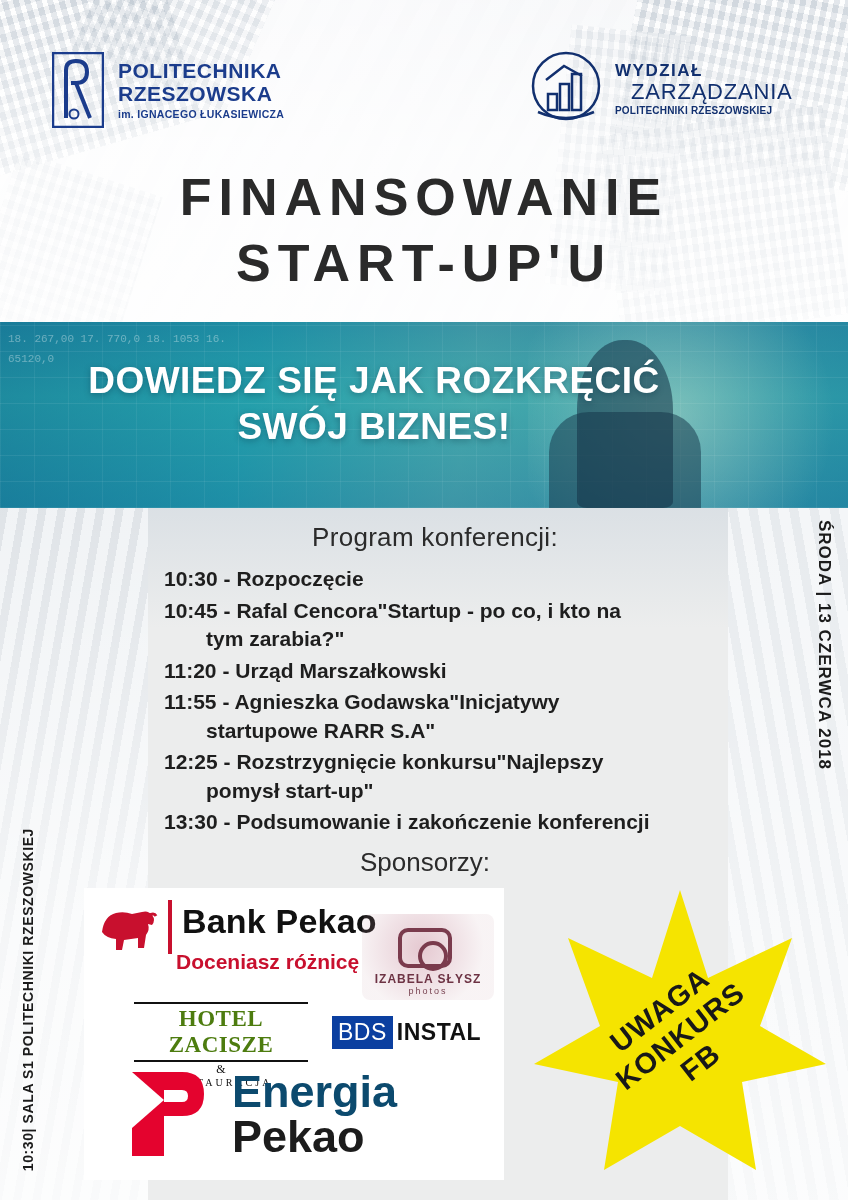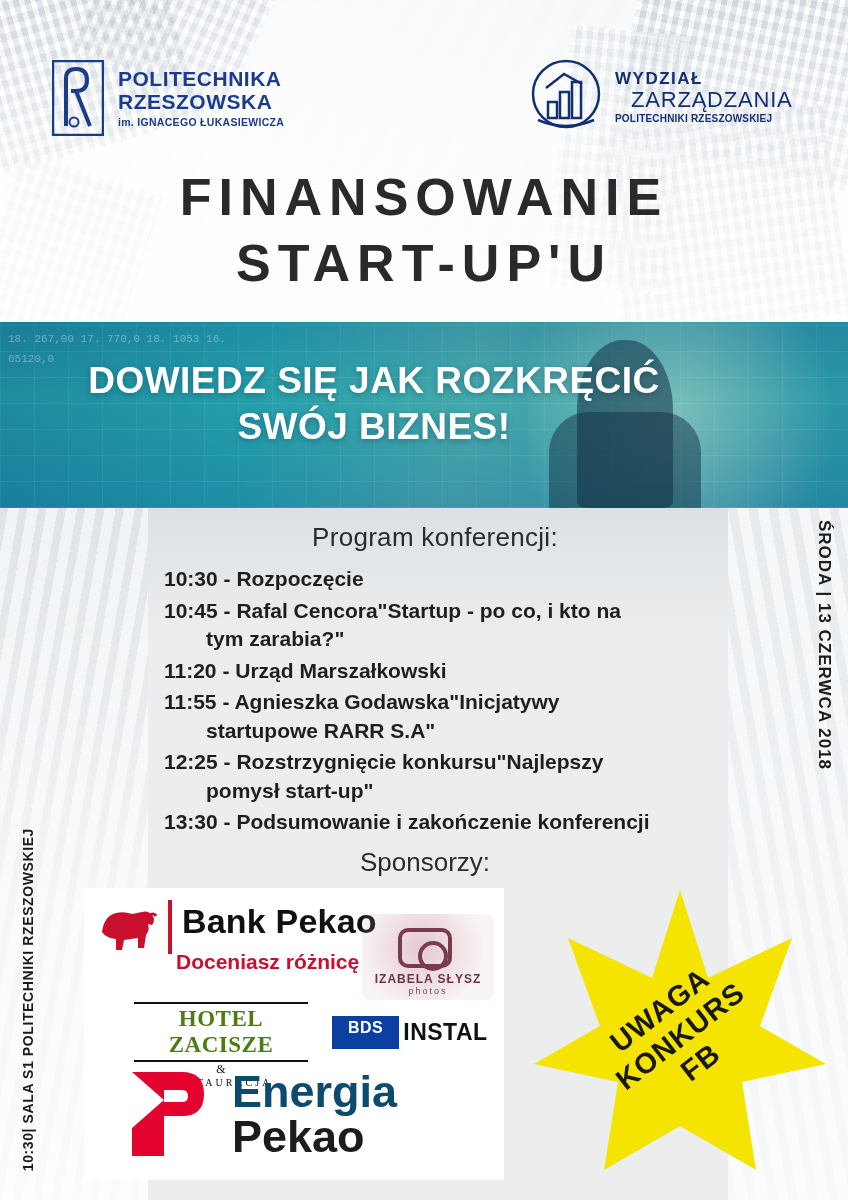--- a/index.html
+++ b/index.html
@@ -40,21 +40,21 @@
   .tb4 { right:10px; top:120px; width:230px; height:210px; transform: rotate(-8deg); opacity:.75; }
   .tb5 { right:170px; top:30px; width:120px; height:260px; transform: rotate(6deg); opacity:.5; }
   .tb6 { left:-10px; top:170px; width:150px; height:170px; transform: rotate(18deg); opacity:.45; }
   .top-wash {
     position:absolute; inset:0;
     background: linear-gradient(180deg, rgba(255,255,255,0.35) 0%, rgba(255,255,255,0.72) 45%, rgba(255,255,255,0.86) 100%);
   }
 
   
   .logo-row {
-    position: absolute; left: 0; top: 52px; width: 848px; height: 115px;
+    position: absolute; left: 0; top: 44px; width: 848px; height: 115px;
   }
   .logo-pol { position: absolute; left: 52px; top: 8px; display: flex; align-items: center; gap: 14px; }
   .logo-mark-pol {
     width: 52px; height: 76px; position: relative;
   }
   .logo-mark-pol svg { display:block; }
   .logo-pol-text { color: #1b3c8c; line-height: 1.08; }
   .logo-pol-text .l1 { font-size: 21px; font-weight: 700; letter-spacing: .5px; }
   .logo-pol-text .l2 { font-size: 21px; font-weight: 700; letter-spacing: .5px; }
   .logo-pol-text .l3 { font-size: 10.5px; font-weight: 700; letter-spacing: .3px; margin-top: 3px; }
@@ -220,21 +220,21 @@
     position: absolute; left: 44px; top: 114px; width: 186px; text-align: center;
   }
   .hotel .hline { height: 2px; background: #111; margin: 0 6px; }
   .hotel .hname { font-family: "Liberation Serif", serif; font-size: 23px; font-weight: 700; color: #4d7c0f; letter-spacing: .5px; padding: 2px 0; }
   .hotel .amp { font-family: "Liberation Serif", serif; font-size: 12px; color:#111; }
   .hotel .rest { font-family: "Liberation Serif", serif; font-size: 10px; letter-spacing: 3px; color: #111; }
 
   .bds {
     position: absolute; left: 248px; top: 128px; display: flex; align-items: stretch;
   }
-  .bds .b1 { background: #0b3fa0; color: #fff; font-size: 16px; font-weight: 700; padding: 3px 16px; letter-spacing: .5px; }
+  .bds .b1 { background: #0b3fa0; color: #fff; font-size: 23px; font-weight: 400; padding: 3px 6px; letter-spacing: .5px; }
   .bds .b2 { color: #111; font-size: 23px; font-weight: 800; padding: 3px 4px; letter-spacing: .5px; }
 
   .energia { position: absolute; left: 34px; top: 178px; display: flex; align-items: center; gap: 14px; }
   .energia-mark { width: 100px; height: 96px; position: relative; }
   .energia-text { line-height: 1.0; }
   .energia-text .e1 { font-size: 45px; font-weight: 700; color: #0c4a6e; }
   .energia-text .e2 { font-size: 45px; font-weight: 700; color: #1c1c1c; }
 
   
   .star-wrap {

